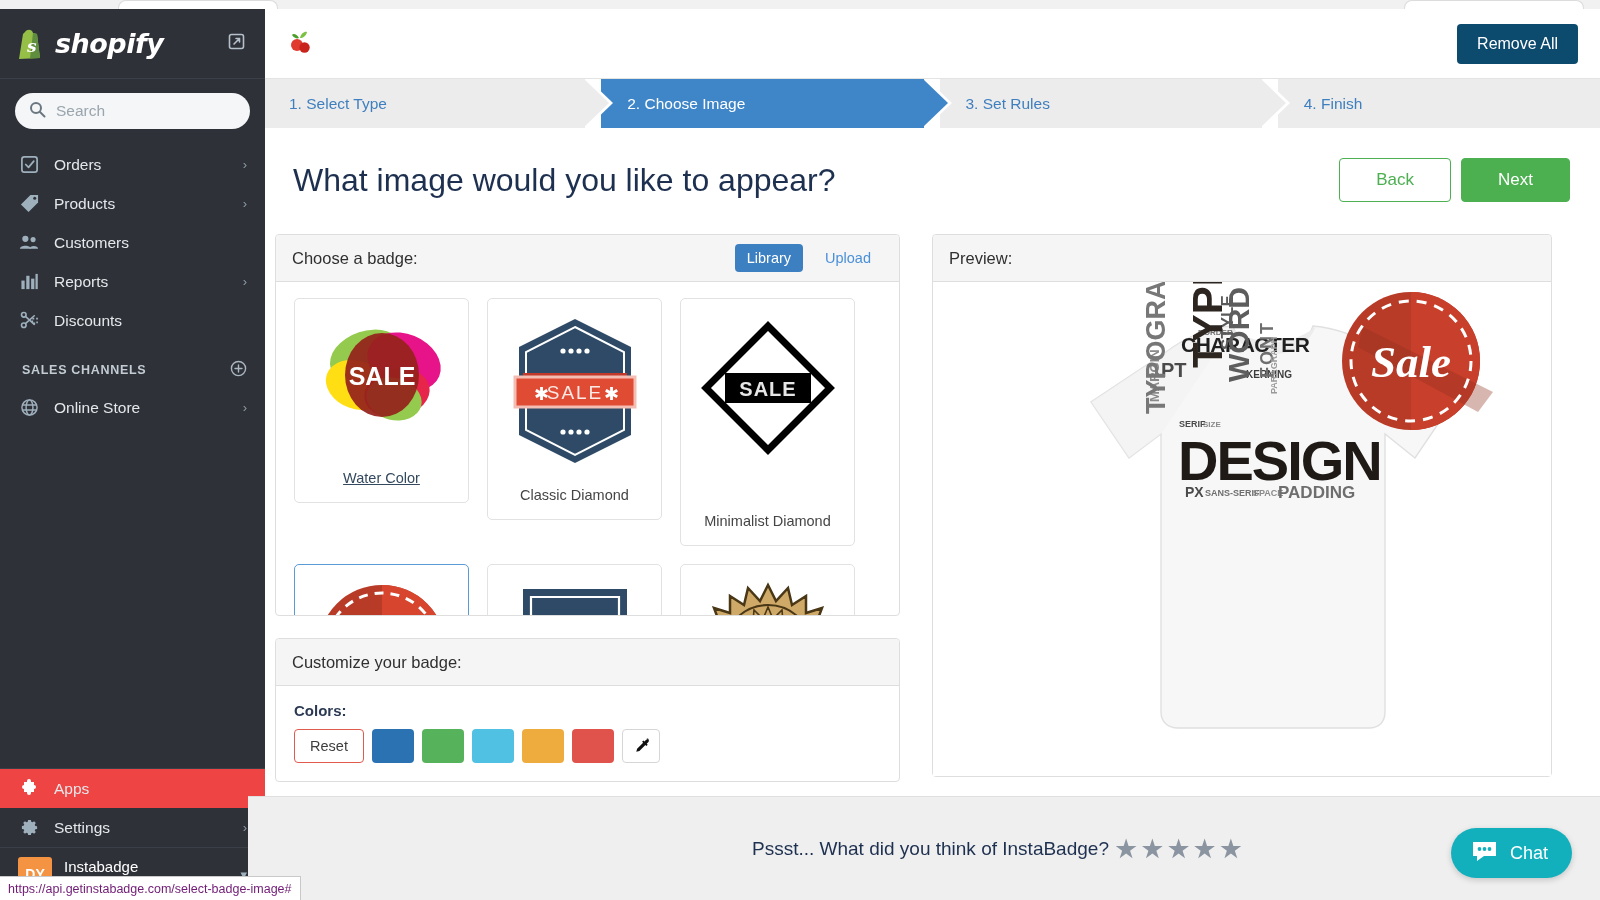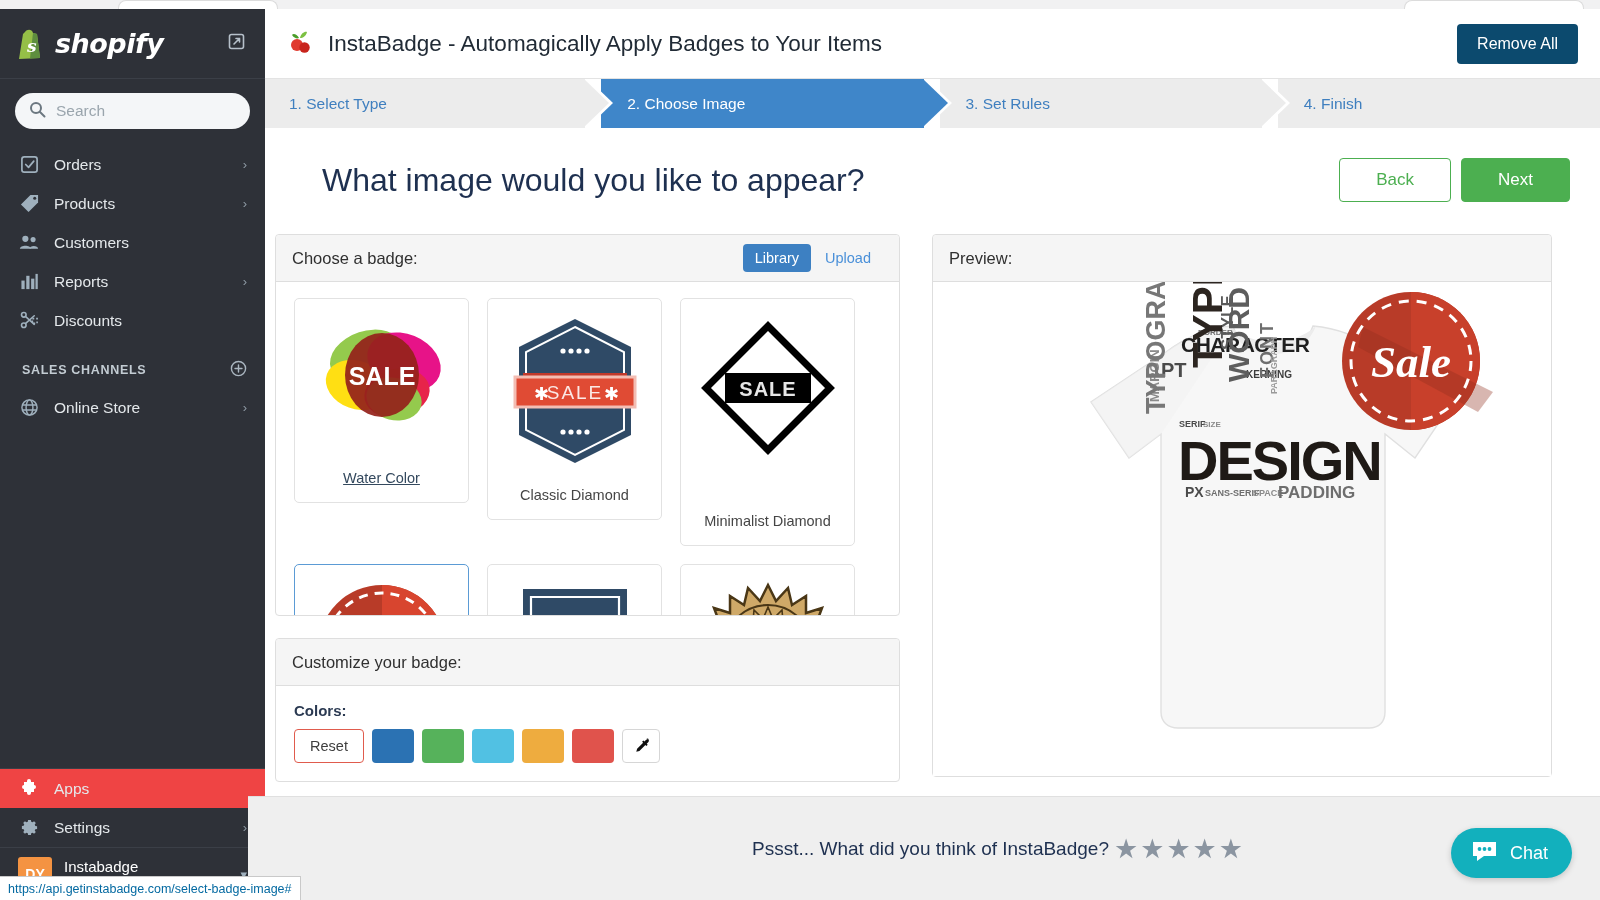--- a/index.html
+++ b/index.html
@@ -101,21 +101,20 @@
   }
   .wstep:last-child { margin-right:0; }
   .wstep:last-child::after, .wstep:last-child::before { display:none; }
   .wstep.active { background:#3f86c9; color:#fff; }
   .wstep.active::after { border-left-color:#3f86c9; }
 
   
   .page-head {
     display:flex; align-items:center; justify-content:space-between;
     padding:30px 30px 14px 28px;
-    margin-left:29px;
   }
   .page-title { font-size:32px; color:#1e3050; font-weight:normal; }
   .head-btns { display:flex; gap:10px; }
   .btn-back {
     background:#fff; border:1px solid #4caf50; color:#4caf50; border-radius:4px;
     padding:11px 36px; font-size:17px; cursor:pointer;text-align:center;
   }
   .btn-next {
     background:#4caf50; border:1px solid #4caf50; color:#fff; border-radius:4px;
     padding:11px 36px; font-size:17px; cursor:pointer;
@@ -125,21 +124,21 @@
   .columns { display:flex; gap:32px; padding:18px 0 0 10px; }
   .col-left { width:625px; }
   .col-right { width:620px; }
 
   .panel { border:1px solid #dedede; border-radius:4px; background:#fff; }
   .panel-head {
     background:#f5f5f5; border-bottom:1px solid #dedede; border-radius:4px 4px 0 0;
     padding:0 16px; height:47px; display:flex; align-items:center; justify-content:space-between;
   }
   .panel-head .ttl { font-size:16.5px; color:#303030; }
-  .seg { display:flex; align-items:center; gap:2px; }
+  .seg { display:flex; align-items:center; gap:10px; }
   .seg-btn {
     padding:6px 12px; border-radius:4px; font-size:14.5px; cursor:pointer;
   }
   .seg-btn.on { background:#3d80c2; color:#fff; }
   .seg-btn.off { color:#4a90d9; background:transparent; }
 
   .badge-grid {
     padding:16px 18px 0 18px; display:flex; flex-wrap:wrap; gap:18px;
     height:333px; overflow:hidden;
   }
@@ -181,21 +180,21 @@
   .chat-btn {
     position:absolute; right:28px; bottom:22px;
     background:#12b0bd; color:#fff; border-radius:26px; height:50px;
     display:flex; align-items:center; gap:12px; padding:0 24px 0 20px;
     font-size:18px; cursor:pointer; box-shadow:0 2px 6px rgba(0,0,0,.18);
   }
 
   .statusbar {
     position:absolute; left:0; bottom:0; height:24px; background:#fff;
     border:1px solid #c9c9c9; border-left:none; border-bottom:none;
-    display:flex; align-items:center; padding:0 8px; font-size:12.5px; color:#0369a1;
+    display:flex; align-items:center; padding:0 8px; font-size:12.5px; color:#701a75;
     max-width:520px;
   }
 </style>
 </head>
 <body>
 
 <div id="root">
 
   <div class="chrome-top">
     <div class="tabnub"></div>
@@ -360,21 +359,20 @@
     <div class="app-header">
       <div class="app-title-wrap">
         <span>
           <svg width="24" height="26" viewBox="0 0 24 26">
             <path d="M11 9 C12 4, 16 2, 18 3 C17 7, 14 9, 11 9 Z" fill="#7cc142"></path>
             <path d="M10 9 C8 5, 4 4, 3 6 C5 9, 8 10, 10 9 Z" fill="#4a9e2a"></path>
             <circle cx="8" cy="16" r="6" fill="#e03a2f"></circle>
             <circle cx="15.5" cy="18.5" r="5.2" fill="#c8241c"></circle>
           </svg>
         </span>
-        <span class="app-title">InstaBadge - Automagically Apply Badges to Your Items</span>
       </div>
       <button class="btn-remove-all">Remove All</button>
     </div>
 
     <div class="wizard">
       <div class="wstep">
         <span>1. Select Type</span>
       </div>
       <div class="wstep active">
         <span>2. Choose Image</span>

